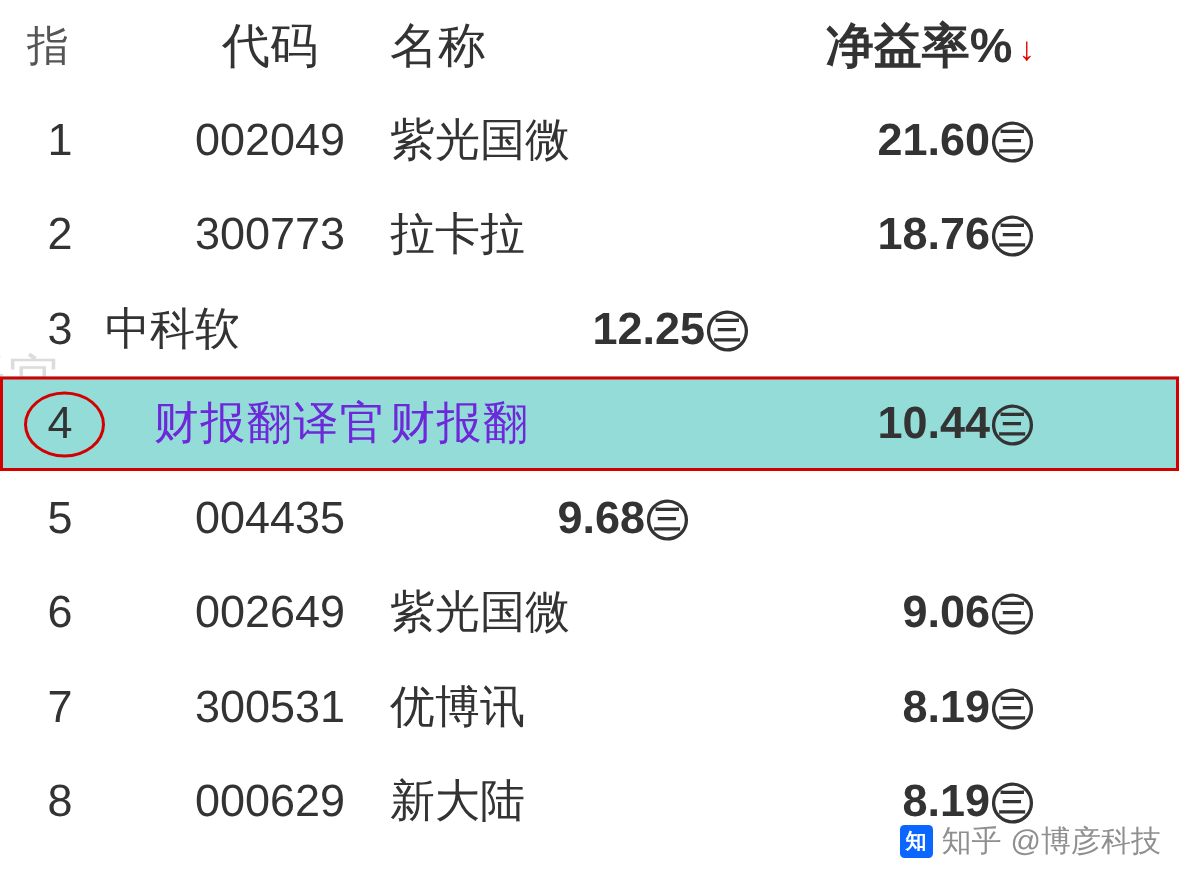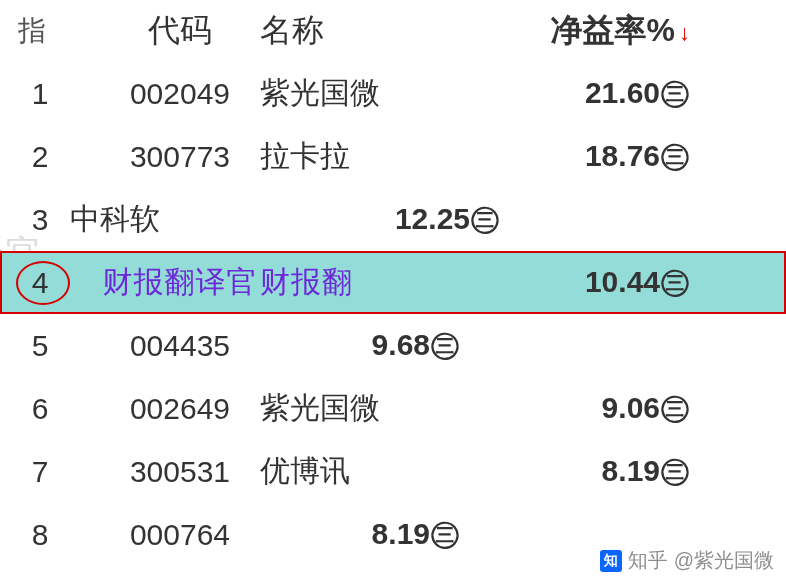--- a/index.html
+++ b/index.html
@@ -179,23 +179,24 @@
 
   <div class="row data-row">
     <div class="col-idx">7</div>
     <div class="col-code">300531</div>
     <div class="col-name">优博讯</div>
     <div class="col-rate">8.19㊂</div>
   </div>
 
   <div class="row data-row">
     <div class="col-idx">8</div>
-    <div class="col-code">000764</div>
+    <div class="col-code">000629</div>
+    <div class="col-name">新大陆</div>
     <div class="col-rate">8.19㊂</div>
   </div>
 
 </div>
 
 <div class="source-credit">
   <span class="zhihu-icon">知</span>
   <span>知乎</span>
-  <span>@紫光国微</span>
+  <span>@博彦科技</span>
 </div>
 
 </body></html>

